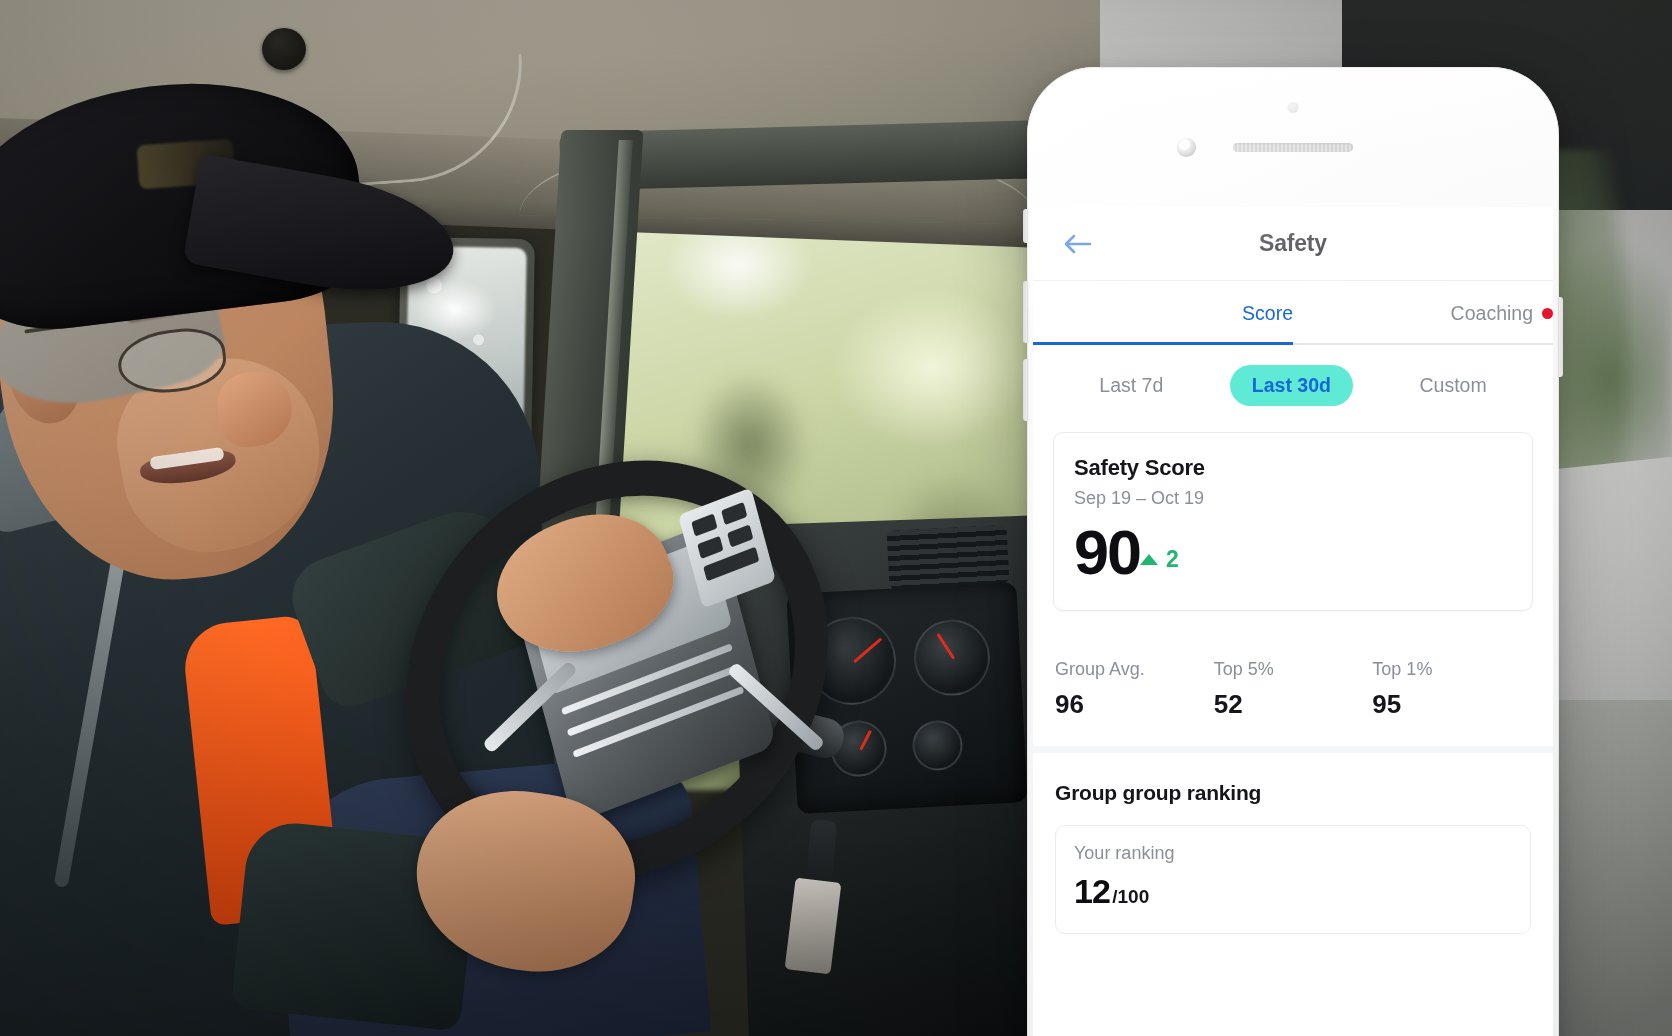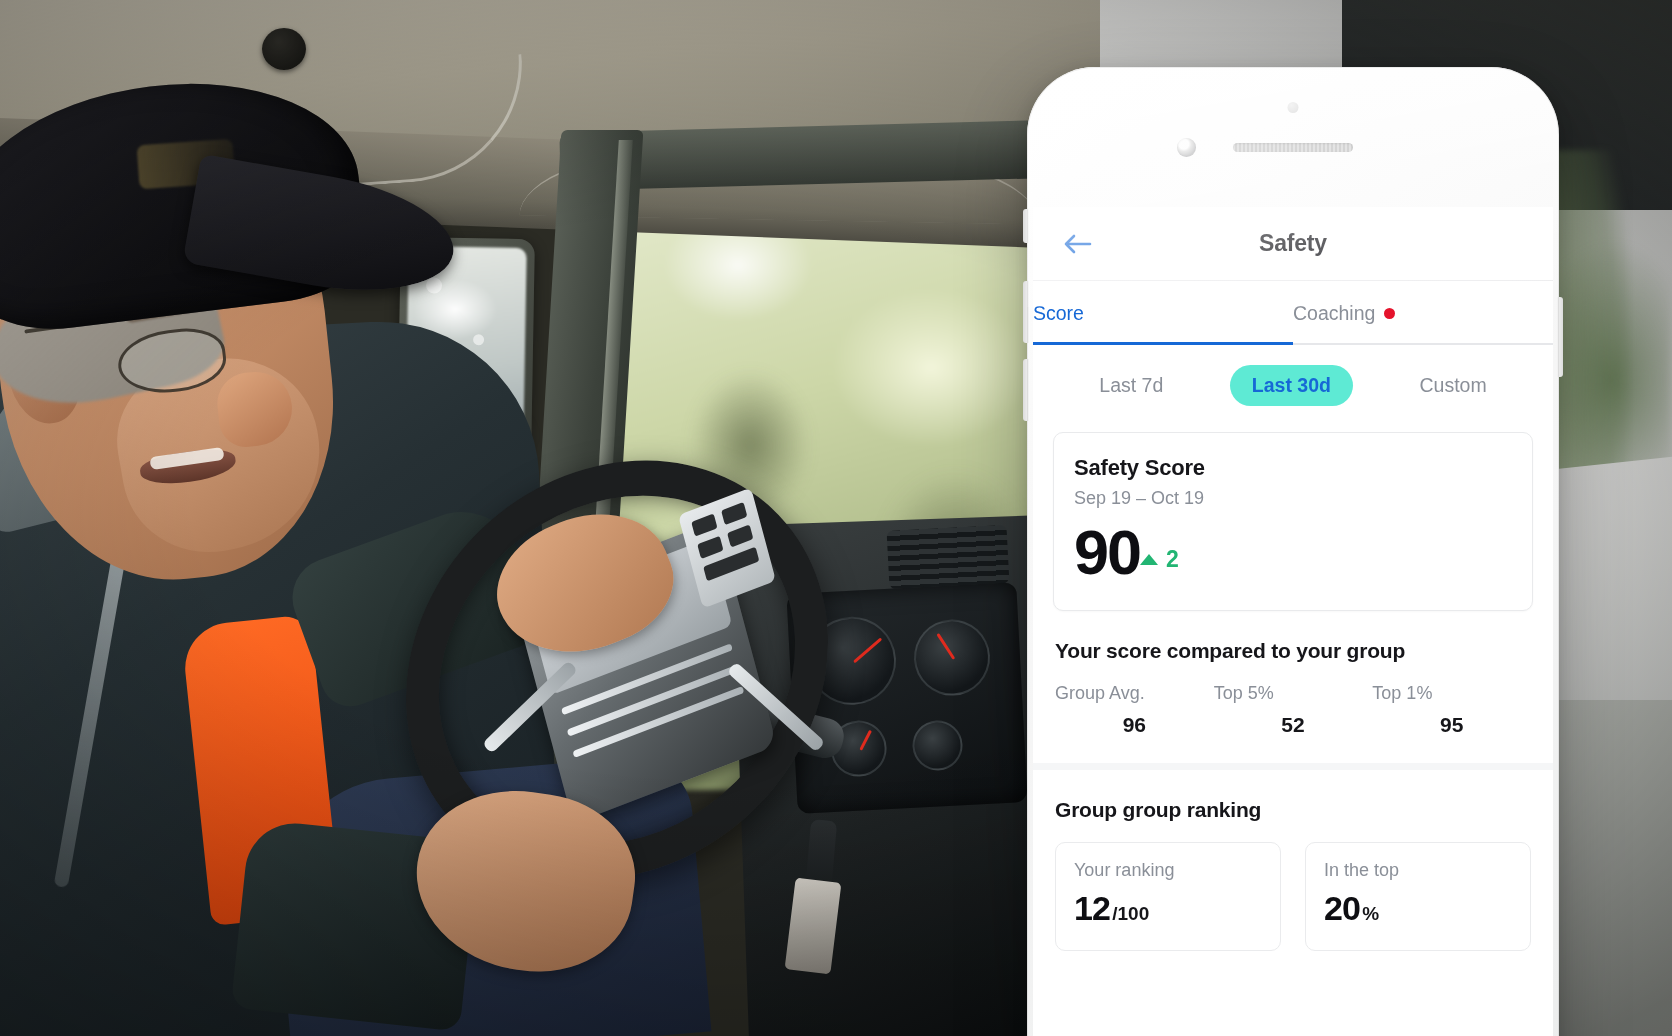--- a/index.html
+++ b/index.html
@@ -398,21 +398,21 @@
     width:34px; height:34px; display:flex; align-items:center; justify-content:center;
     cursor:pointer;
   }
   .page-title {
     width:100%; text-align:center; font-size:23px; font-weight:700;
     color:#1d1d22; letter-spacing:-.2px;
   }
 
   .tabbar { display:flex; position:relative; background:#fff; height:64px; }
   .tab {
-    flex:1; display:flex; align-items:center; justify-content:flex-start; gap:9px;
+    flex:1; display:flex; align-items:center; justify-content:flex-end; gap:9px;
     font-size:19.5px; color:#8a8f98; cursor:pointer; font-weight:400;
   }
   .tab.active { color:#1668d6; font-weight:500; }
   .tab-dot { width:11px; height:11px; border-radius:50%; background:#e5132c; }
   .tab-underline-track {
     position:absolute; left:0; right:0; bottom:0; height:2px; background:#e6e7ea;
   }
   .tab-underline {
     position:absolute; left:0; bottom:0; width:50%; height:3.5px; background:#1668d6;
   }
@@ -441,21 +441,21 @@
     border-bottom:11px solid #22b573;
   }
   .delta-num { font-size:23px; font-weight:600; color:#22b573; }
 
   .section { padding:28px 22px 0; }
   .section-title { font-size:21px; font-weight:700; color:#16161a; letter-spacing:-.2px; }
 
   .stats { display:flex; margin-top:20px; }
   .stat { flex:1; }
   .stat-label { font-size:18px; color:#8a8f98; }
-  .stat-value { font-size:21px; font-weight:700; color:#16161a; margin-top:9px;text-align:center; }
+  .stat-value { font-size:26px; font-weight:700; color:#16161a; margin-top:9px; }
 
   .divider { height:7px; background:#f5f6f7; margin-top:26px; }
 
   .rank-cards { display:flex; gap:24px; margin-top:20px; }
   .rank-card {
     flex:1; border:1px solid #eaebed; border-radius:10px; padding:17px 18px 22px;
     background:#fff;
   }
   .rank-label { font-size:18px; color:#8a8f98; }
   .rank-value { margin-top:8px; display:flex; align-items:baseline; }
@@ -605,21 +605,20 @@
       <div class="score-row">
         <div class="score-value">90</div>
         <div class="delta">
           <span class="delta-tri"></span>
           <span class="delta-num">2</span>
         </div>
       </div>
     </div>
 
     <div class="section">
-      <div class="section-title">Your score compared to your group</div>
       <div class="stats">
         <div class="stat">
           <div class="stat-label">Group Avg.</div>
           <div class="stat-value">96</div>
         </div>
         <div class="stat">
           <div class="stat-label">Top 5%</div>
           <div class="stat-value">52</div>
         </div>
         <div class="stat">
@@ -634,27 +633,20 @@
     <div class="section">
       <div class="section-title">Group group ranking</div>
       <div class="rank-cards">
         <div class="rank-card">
           <div class="rank-label">Your ranking</div>
           <div class="rank-value">
             <span class="rank-num">12</span>
             <span class="rank-suffix">/100</span>
           </div>
         </div>
-        <div class="rank-card">
-          <div class="rank-label">In the top</div>
-          <div class="rank-value">
-            <span class="rank-num">20</span>
-            <span class="rank-suffix">%</span>
-          </div>
-        </div>
       </div>
     </div>
 
   </div>
 
   <div class="phone-gloss"></div>
   <div class="phone-edge"></div>
 </div>
 
 </body></html>

